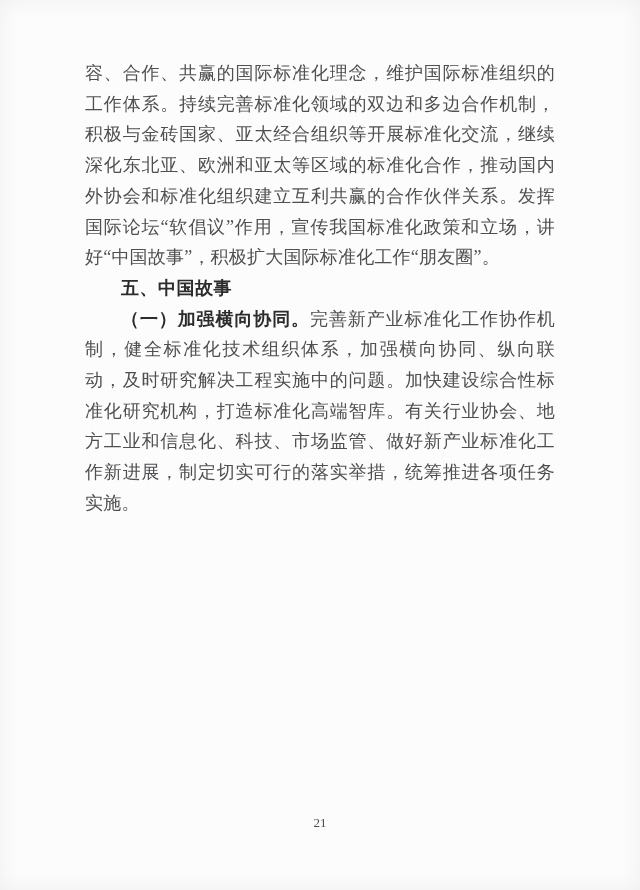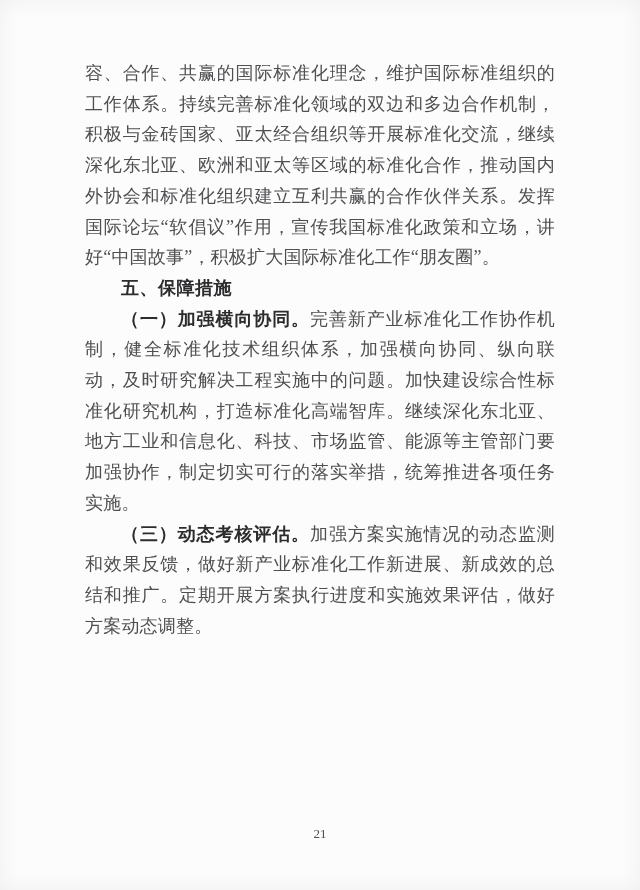--- a/index.html
+++ b/index.html
@@ -44,39 +44,38 @@
     margin: 0;
     font-size: 18px;
     line-height: 30.7px;
     font-weight: 700;
     text-indent: 2em;
     color: #2c2c2e;
     letter-spacing: 0.5px;
   }
   .page-number {
     position: absolute;
-    bottom: 48px;
+    bottom: 59px;
     left: 0;
     right: 0;
     text-align: center;
     font-size: 13px;
     color: #4f4f52;
   }
 </style>
 </head>
 <body>
 
 <div class="page">
   <div class="body-text">
 
     <p class="para no-indent">容、合作、共赢的国际标准化理念，维护国际标准组织的工作体系。持续完善标准化领域的双边和多边合作机制，积极与金砖国家、亚太经合组织等开展标准化交流，继续深化东北亚、欧洲和亚太等区域的标准化合作，推动国内外协会和标准化组织建立互利共赢的合作伙伴关系。发挥国际论坛“软倡议”作用，宣传我国标准化政策和立场，讲好“中国故事”，积极扩大国际标准化工作“朋友圈”。</p>
 
-    <h2 class="section-heading">五、保障措施</h2>
+    <h2 class="section-heading">五、中国故事</h2>
 
-    <p class="para"><span class="lead">（一）加强横向协同。</span><span>完善新产业标准化工作协作机制，健全标准化技术组织体系，加强横向协同、纵向联动，及时研究解决工程实施中的问题。加快建设综合性标准化研究机构，打造标准化高端智库。继续深化东北亚、地方工业和信息化、科技、市场监管、能源等主管部门要加强协作，制定切实可行的落实举措，统筹推进各项任务实施。</span></p>
+    <p class="para"><span class="lead">（一）加强横向协同。</span><span>完善新产业标准化工作协作机制，健全标准化技术组织体系，加强横向协同、纵向联动，及时研究解决工程实施中的问题。加快建设综合性标准化研究机构，打造标准化高端智库。有关行业协会、地方工业和信息化、科技、市场监管、做好新产业标准化工作新进展，制定切实可行的落实举措，统筹推进各项任务实施。</span></p>
 
 
-    <p class="para"><span class="lead">（三）动态考核评估。</span><span>加强方案实施情况的动态监测和效果反馈，做好新产业标准化工作新进展、新成效的总结和推广。定期开展方案执行进度和实施效果评估，做好方案动态调整。</span></p>
 
   </div>
 
   <div class="page-number">21</div>
 </div>
 
 </body></html>

